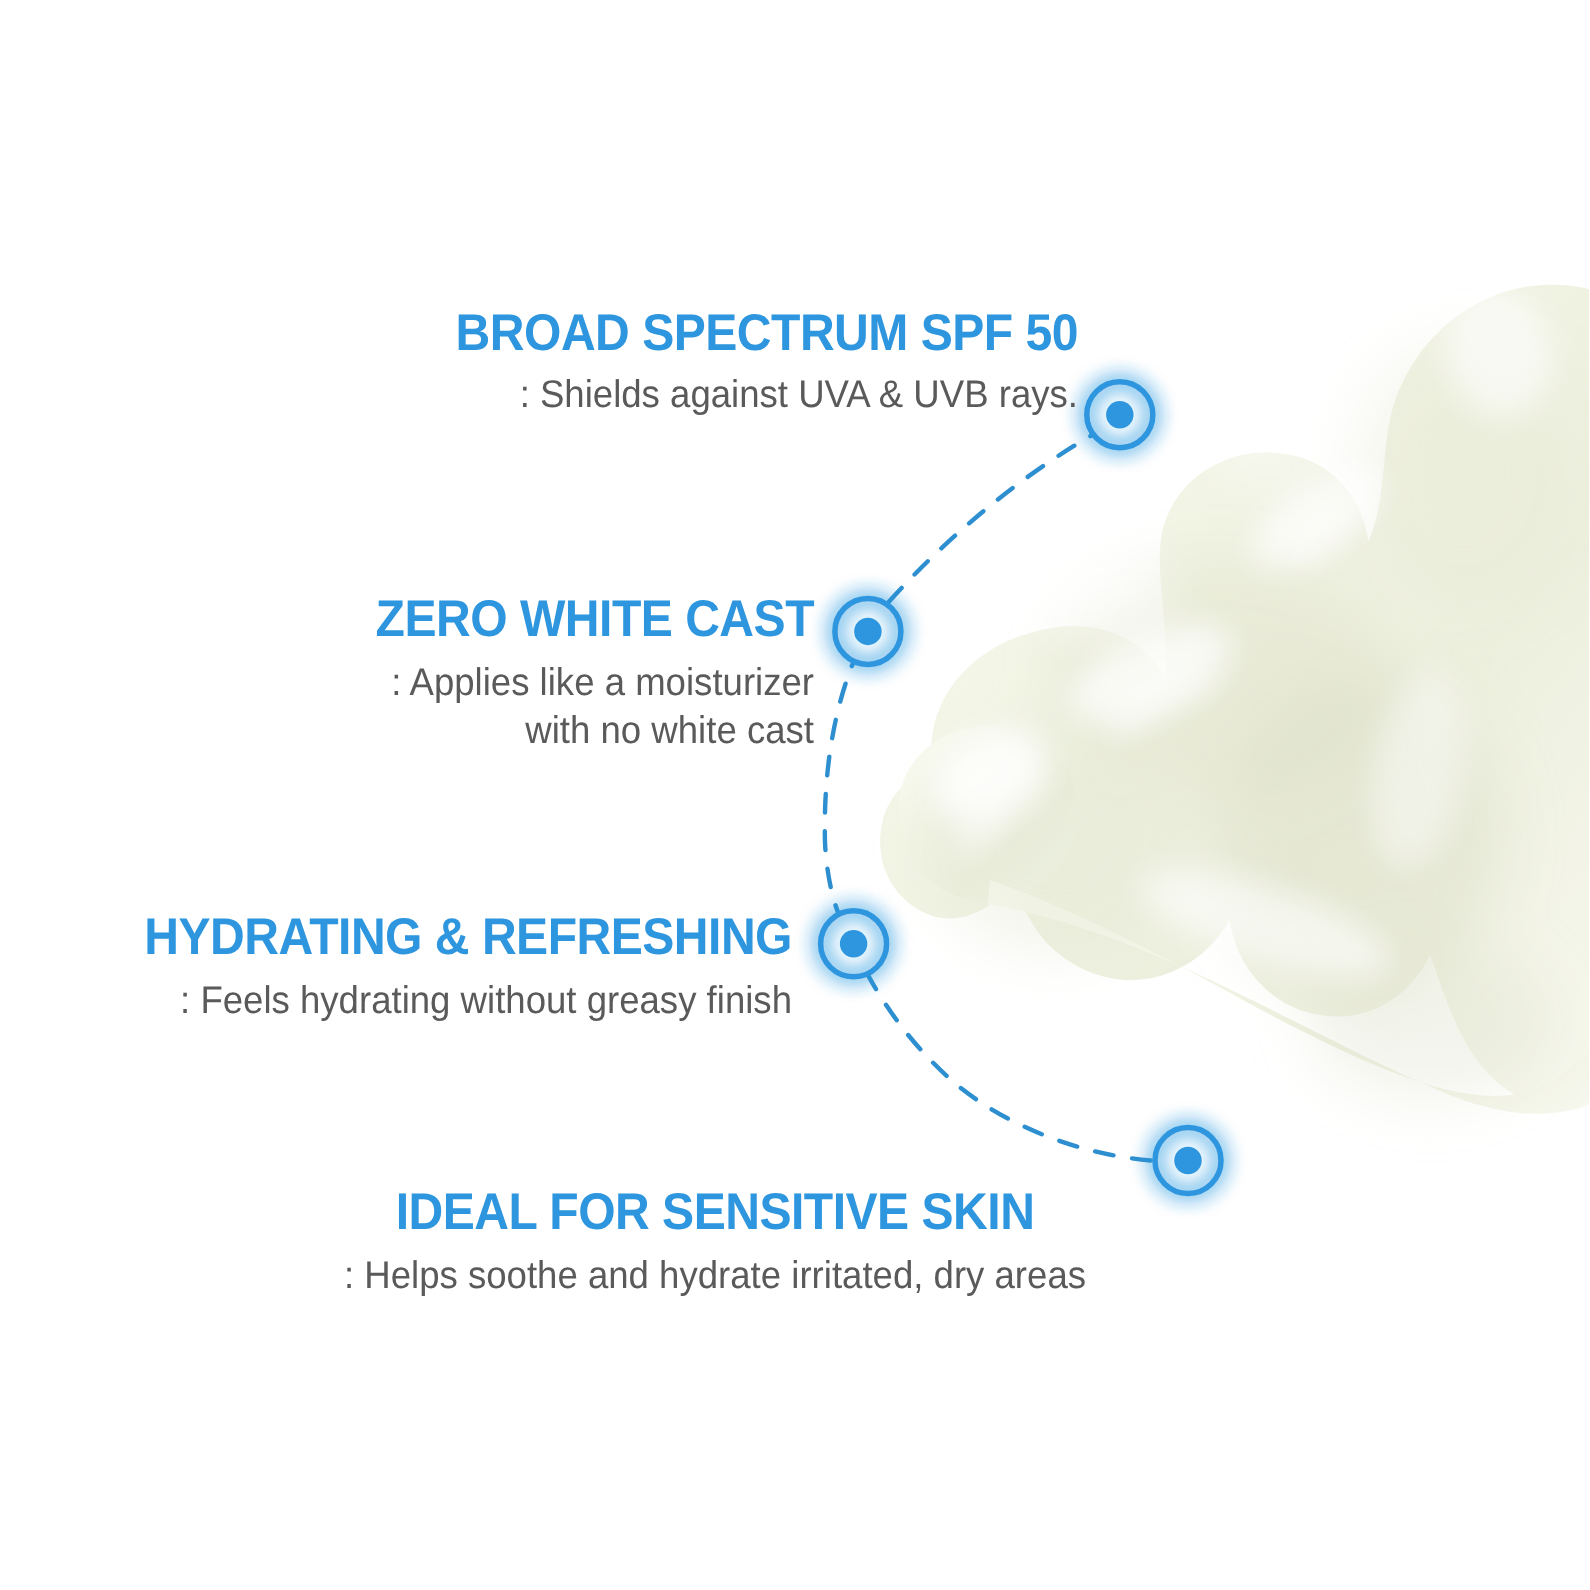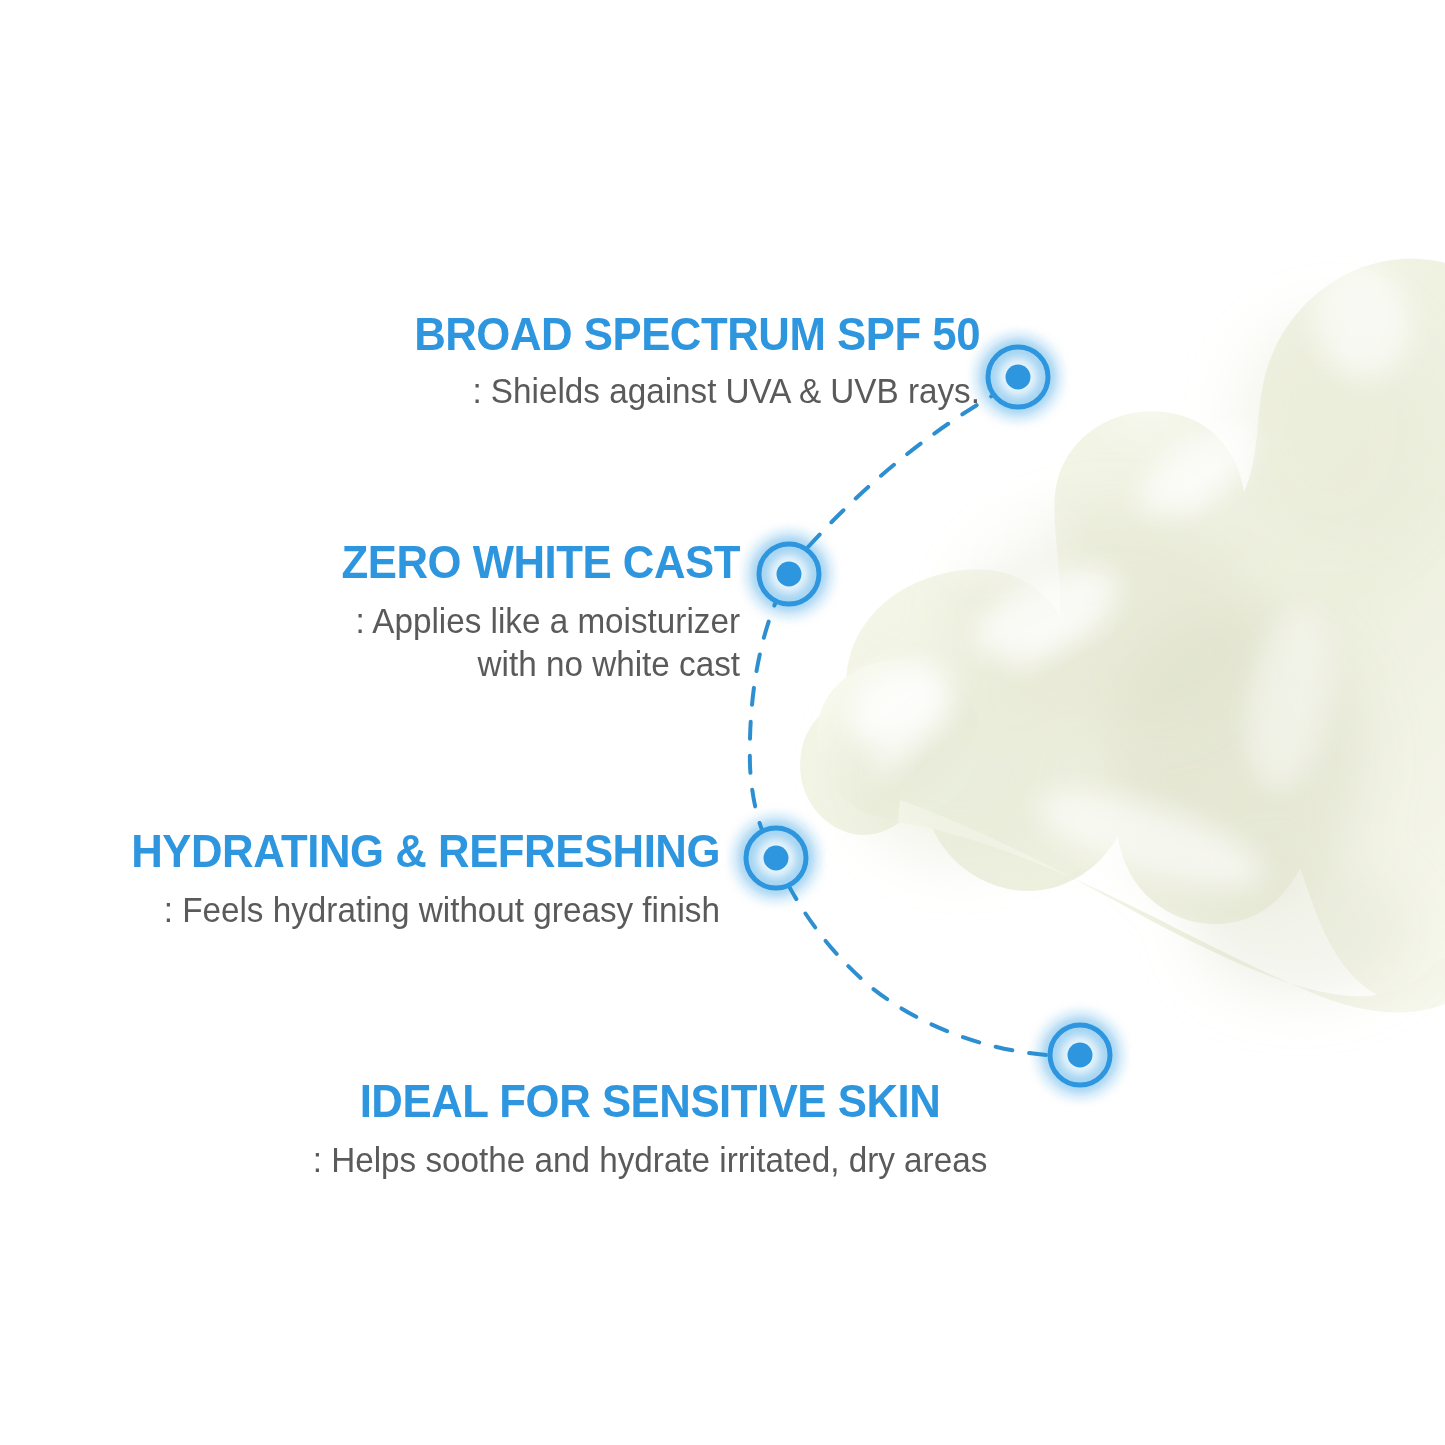--- a/index.html
+++ b/index.html
@@ -53,21 +53,21 @@
   .feature-desc {
     color: #5a5a5a;
     font-weight: 400;
     line-height: 1.24;
     margin: 0;
     transform: scaleX(0.95);
     transform-origin: right center;
   }
 
   
-  #feature-1 { left: 120px; top: 278px; width: 860px; margin-top: 32px; }
+  #feature-1 { left: 120px; top: 278px; width: 860px; }
   #feature-1 .feature-title { font-size: 47px; }
   #feature-1 .feature-desc  { font-size: 35px; margin-top: 12px; }
 
   
   #feature-2 { left: 120px; top: 538px; width: 620px; text-align: right; }
   #feature-2 .feature-title { font-size: 47px; }
   #feature-2 .feature-desc  { font-size: 35px; margin-top: 14px; }
 
   
   #feature-3 { left: 60px; top: 827px; width: 660px; }

